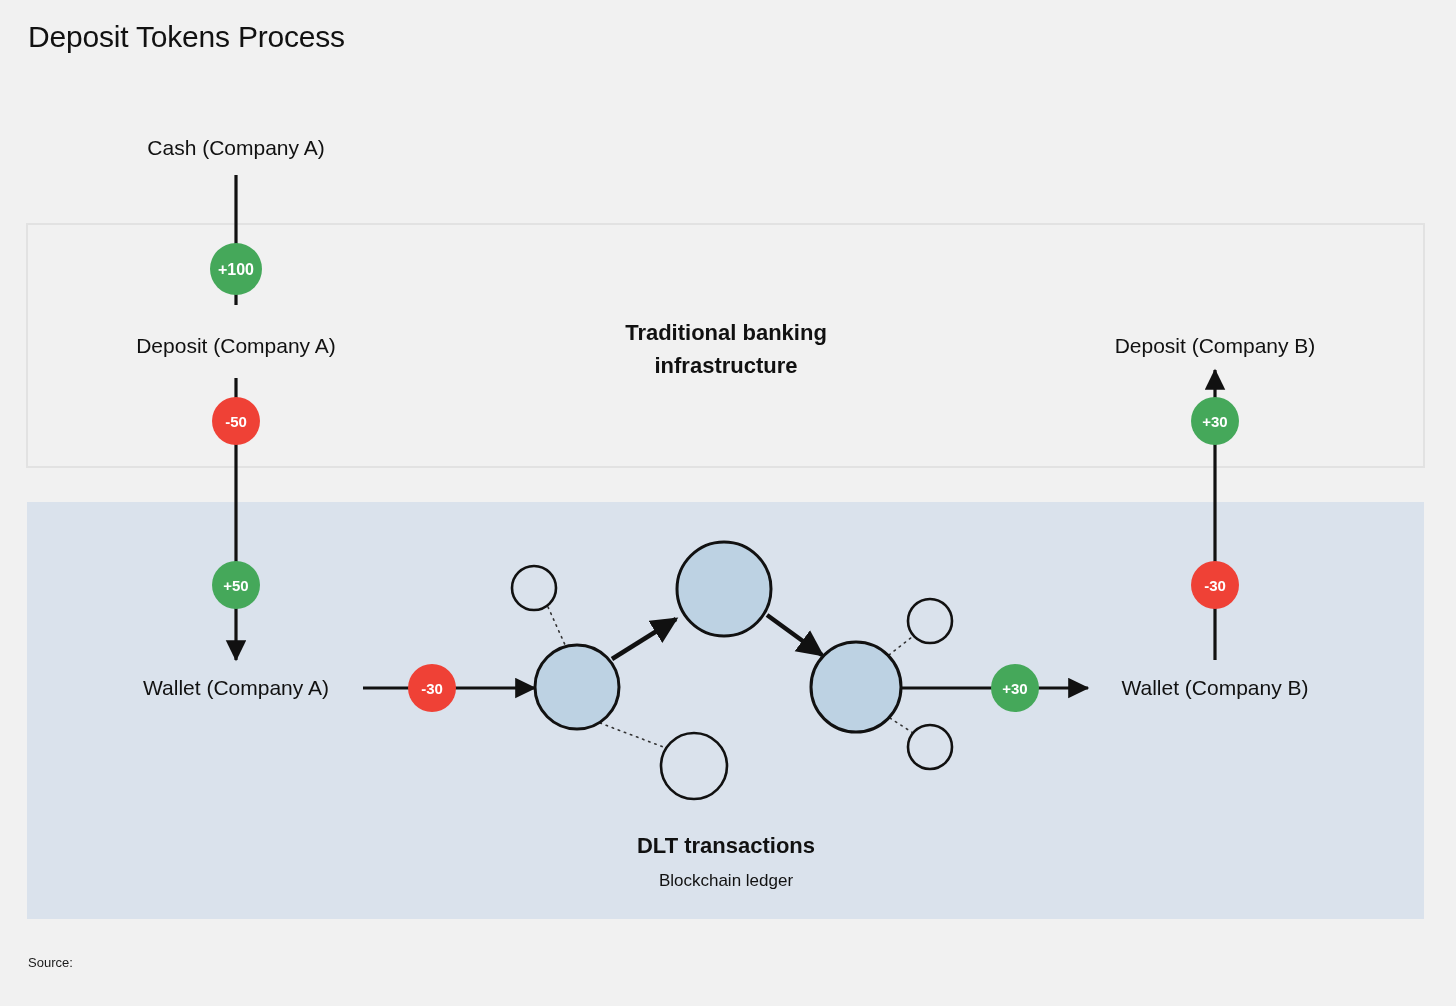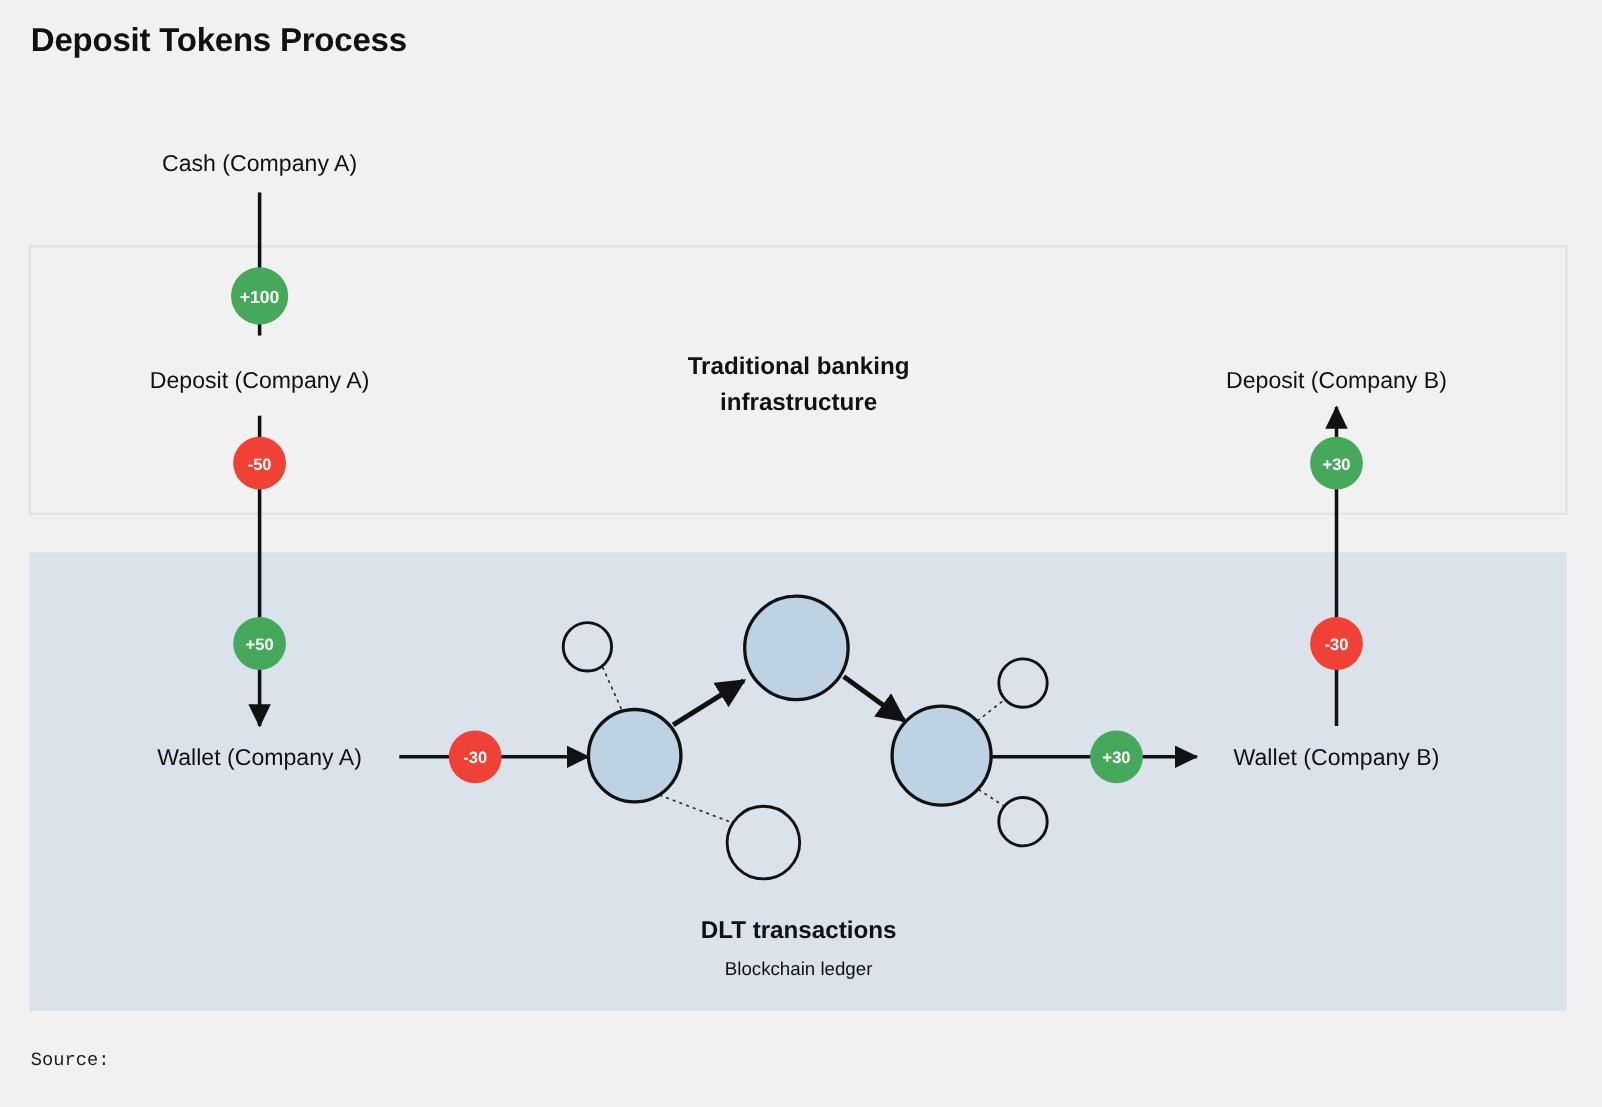--- a/index.html
+++ b/index.html
@@ -14,43 +14,42 @@
     color: #1a1a1a;
     position: relative;
     overflow: hidden;
   }
 
   .page-title {
     position: absolute;
     left: 28px;
     top: 20px;
     font-size: 30px;
-    font-weight: bold;
+    font-weight: normal;
     letter-spacing: -0.2px;
     color: #111111;
   }
 
   .diagram {
     position: absolute;
     left: 0;
     top: 0;
     width: 1456px;
     height: 1006px;
   }
 
   .source-row {
     position: absolute;
     left: 28px;
     top: 955px;
-    font-size: 17px;
+    font-size: 13px;
     color: #1a1a1a;
     display: flex;
     gap: 22px;
     align-items: baseline;
-    font-family: Liberation Mono, monospace;
   }
 
   svg text {
     font-family: "Liberation Sans", sans-serif;
   }
   .node-label {
     font-size: 21px;
     fill: #111111;
   }
   .zone-title {

